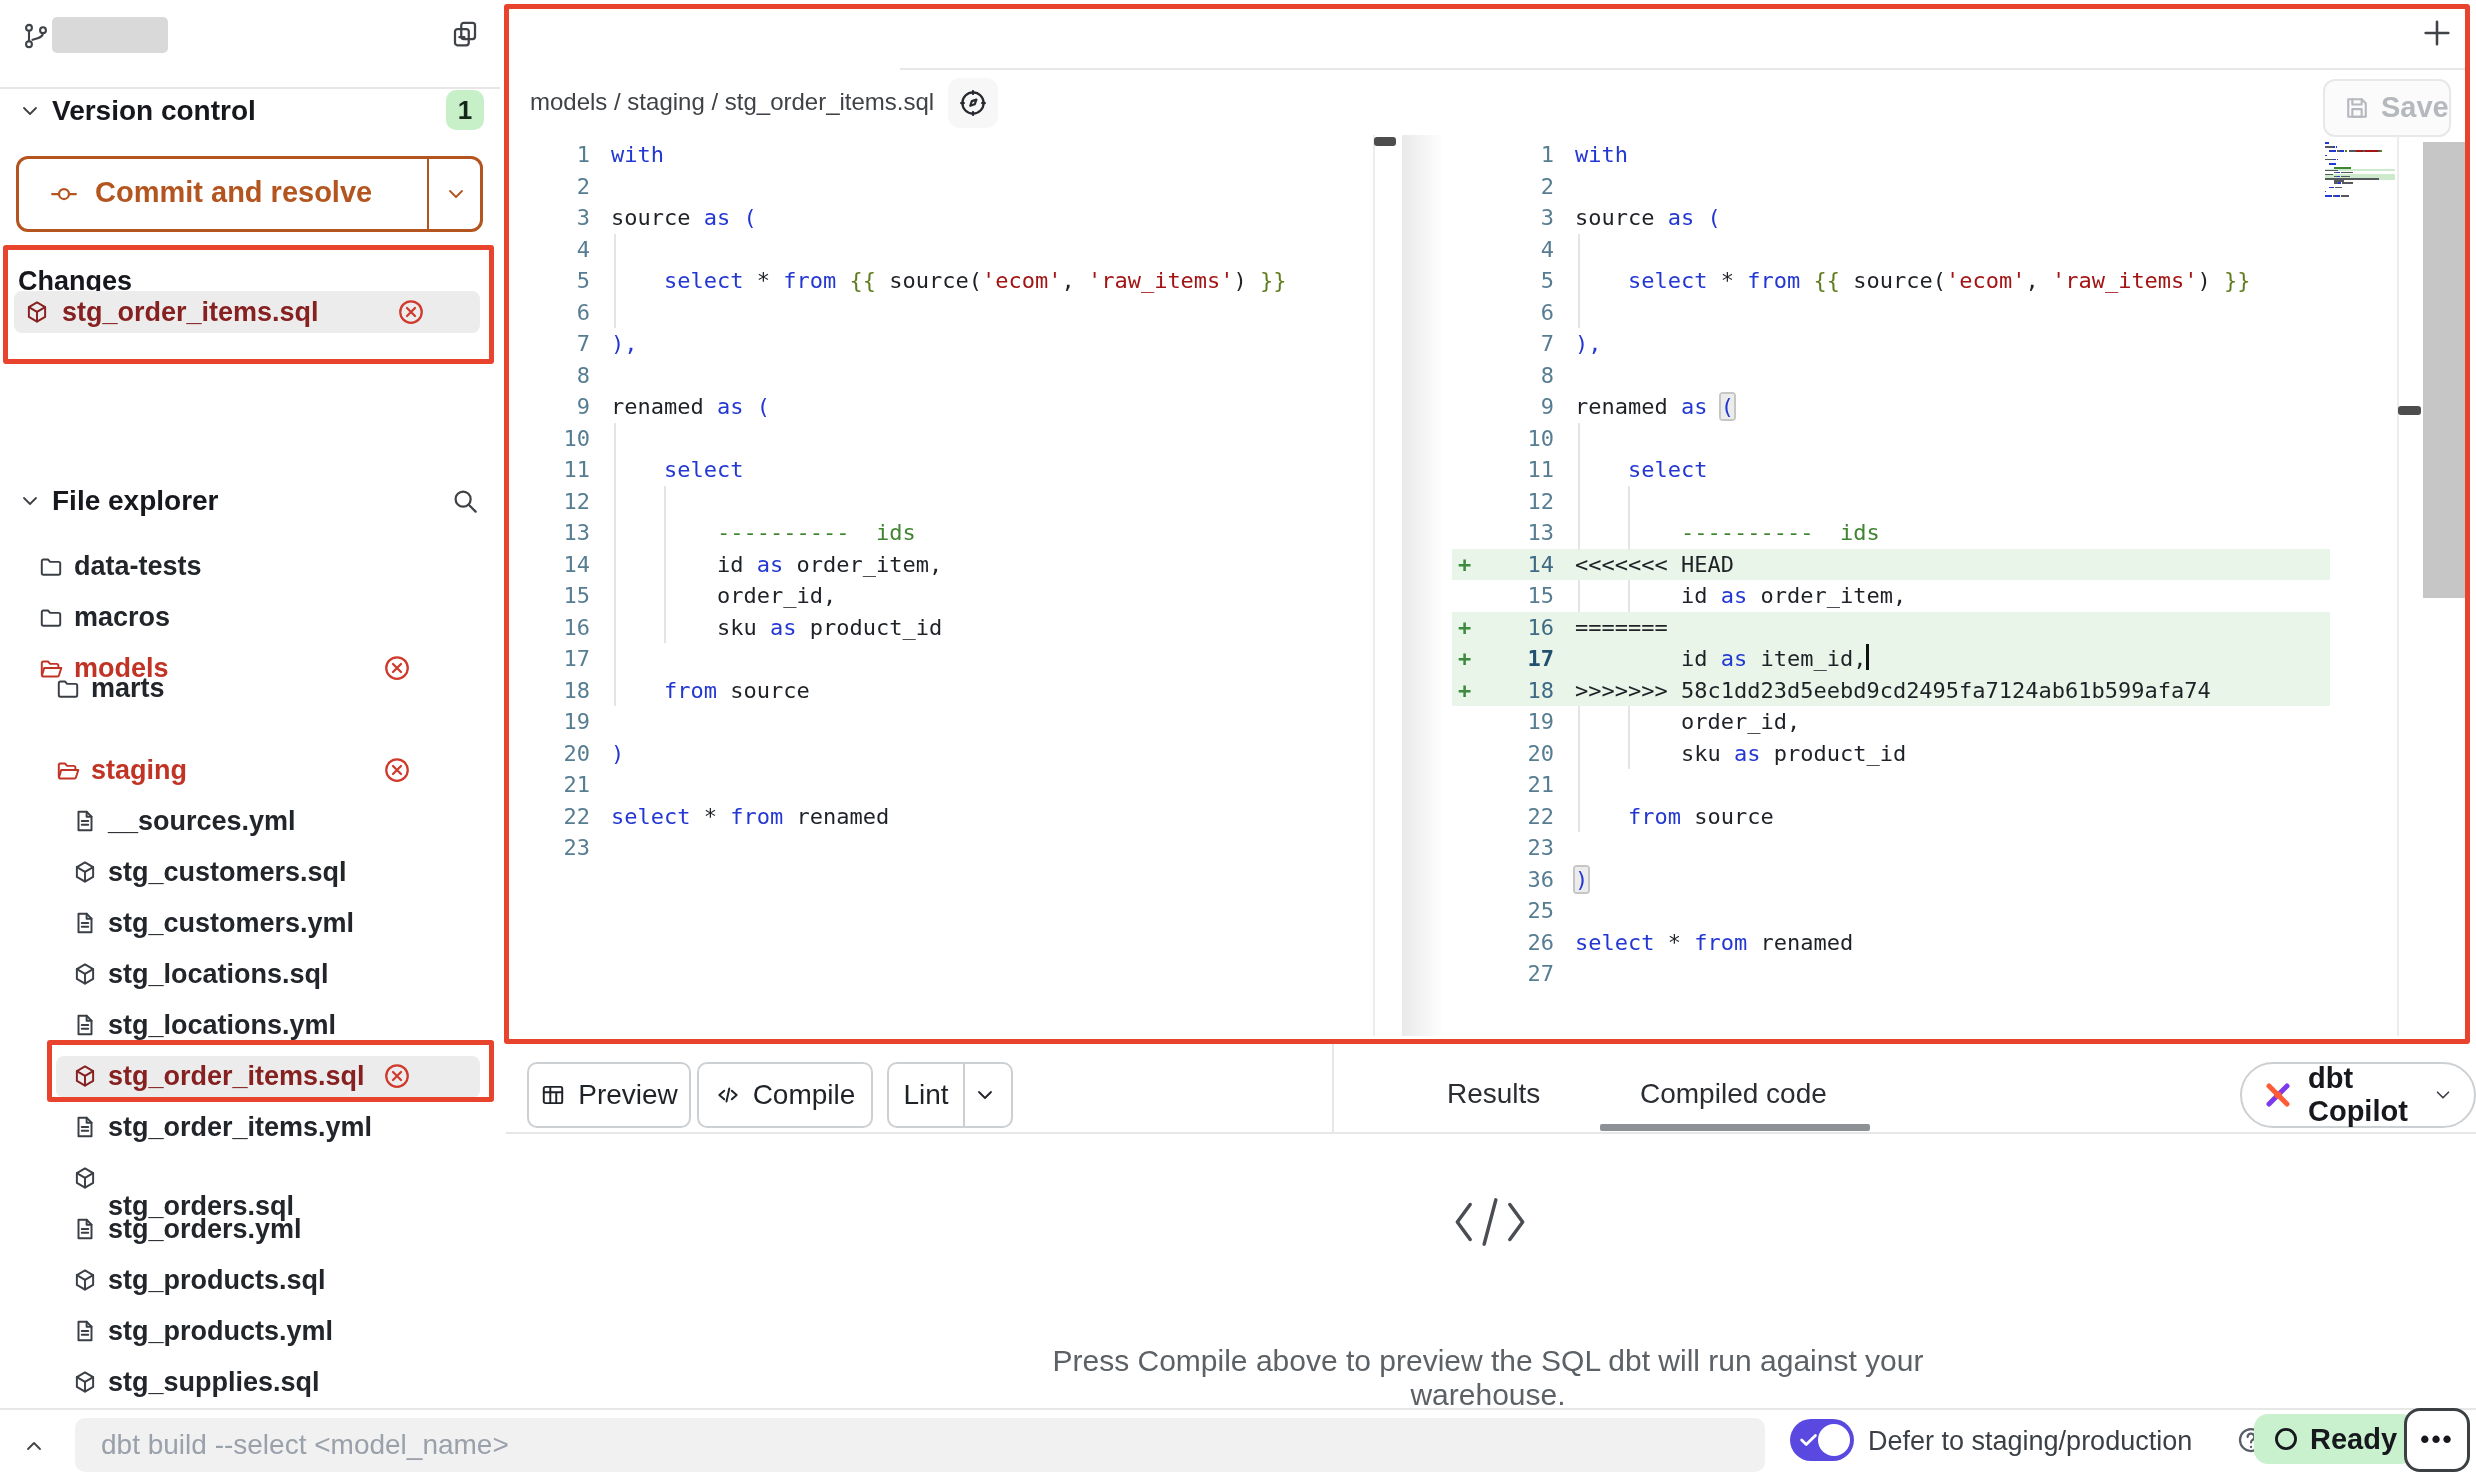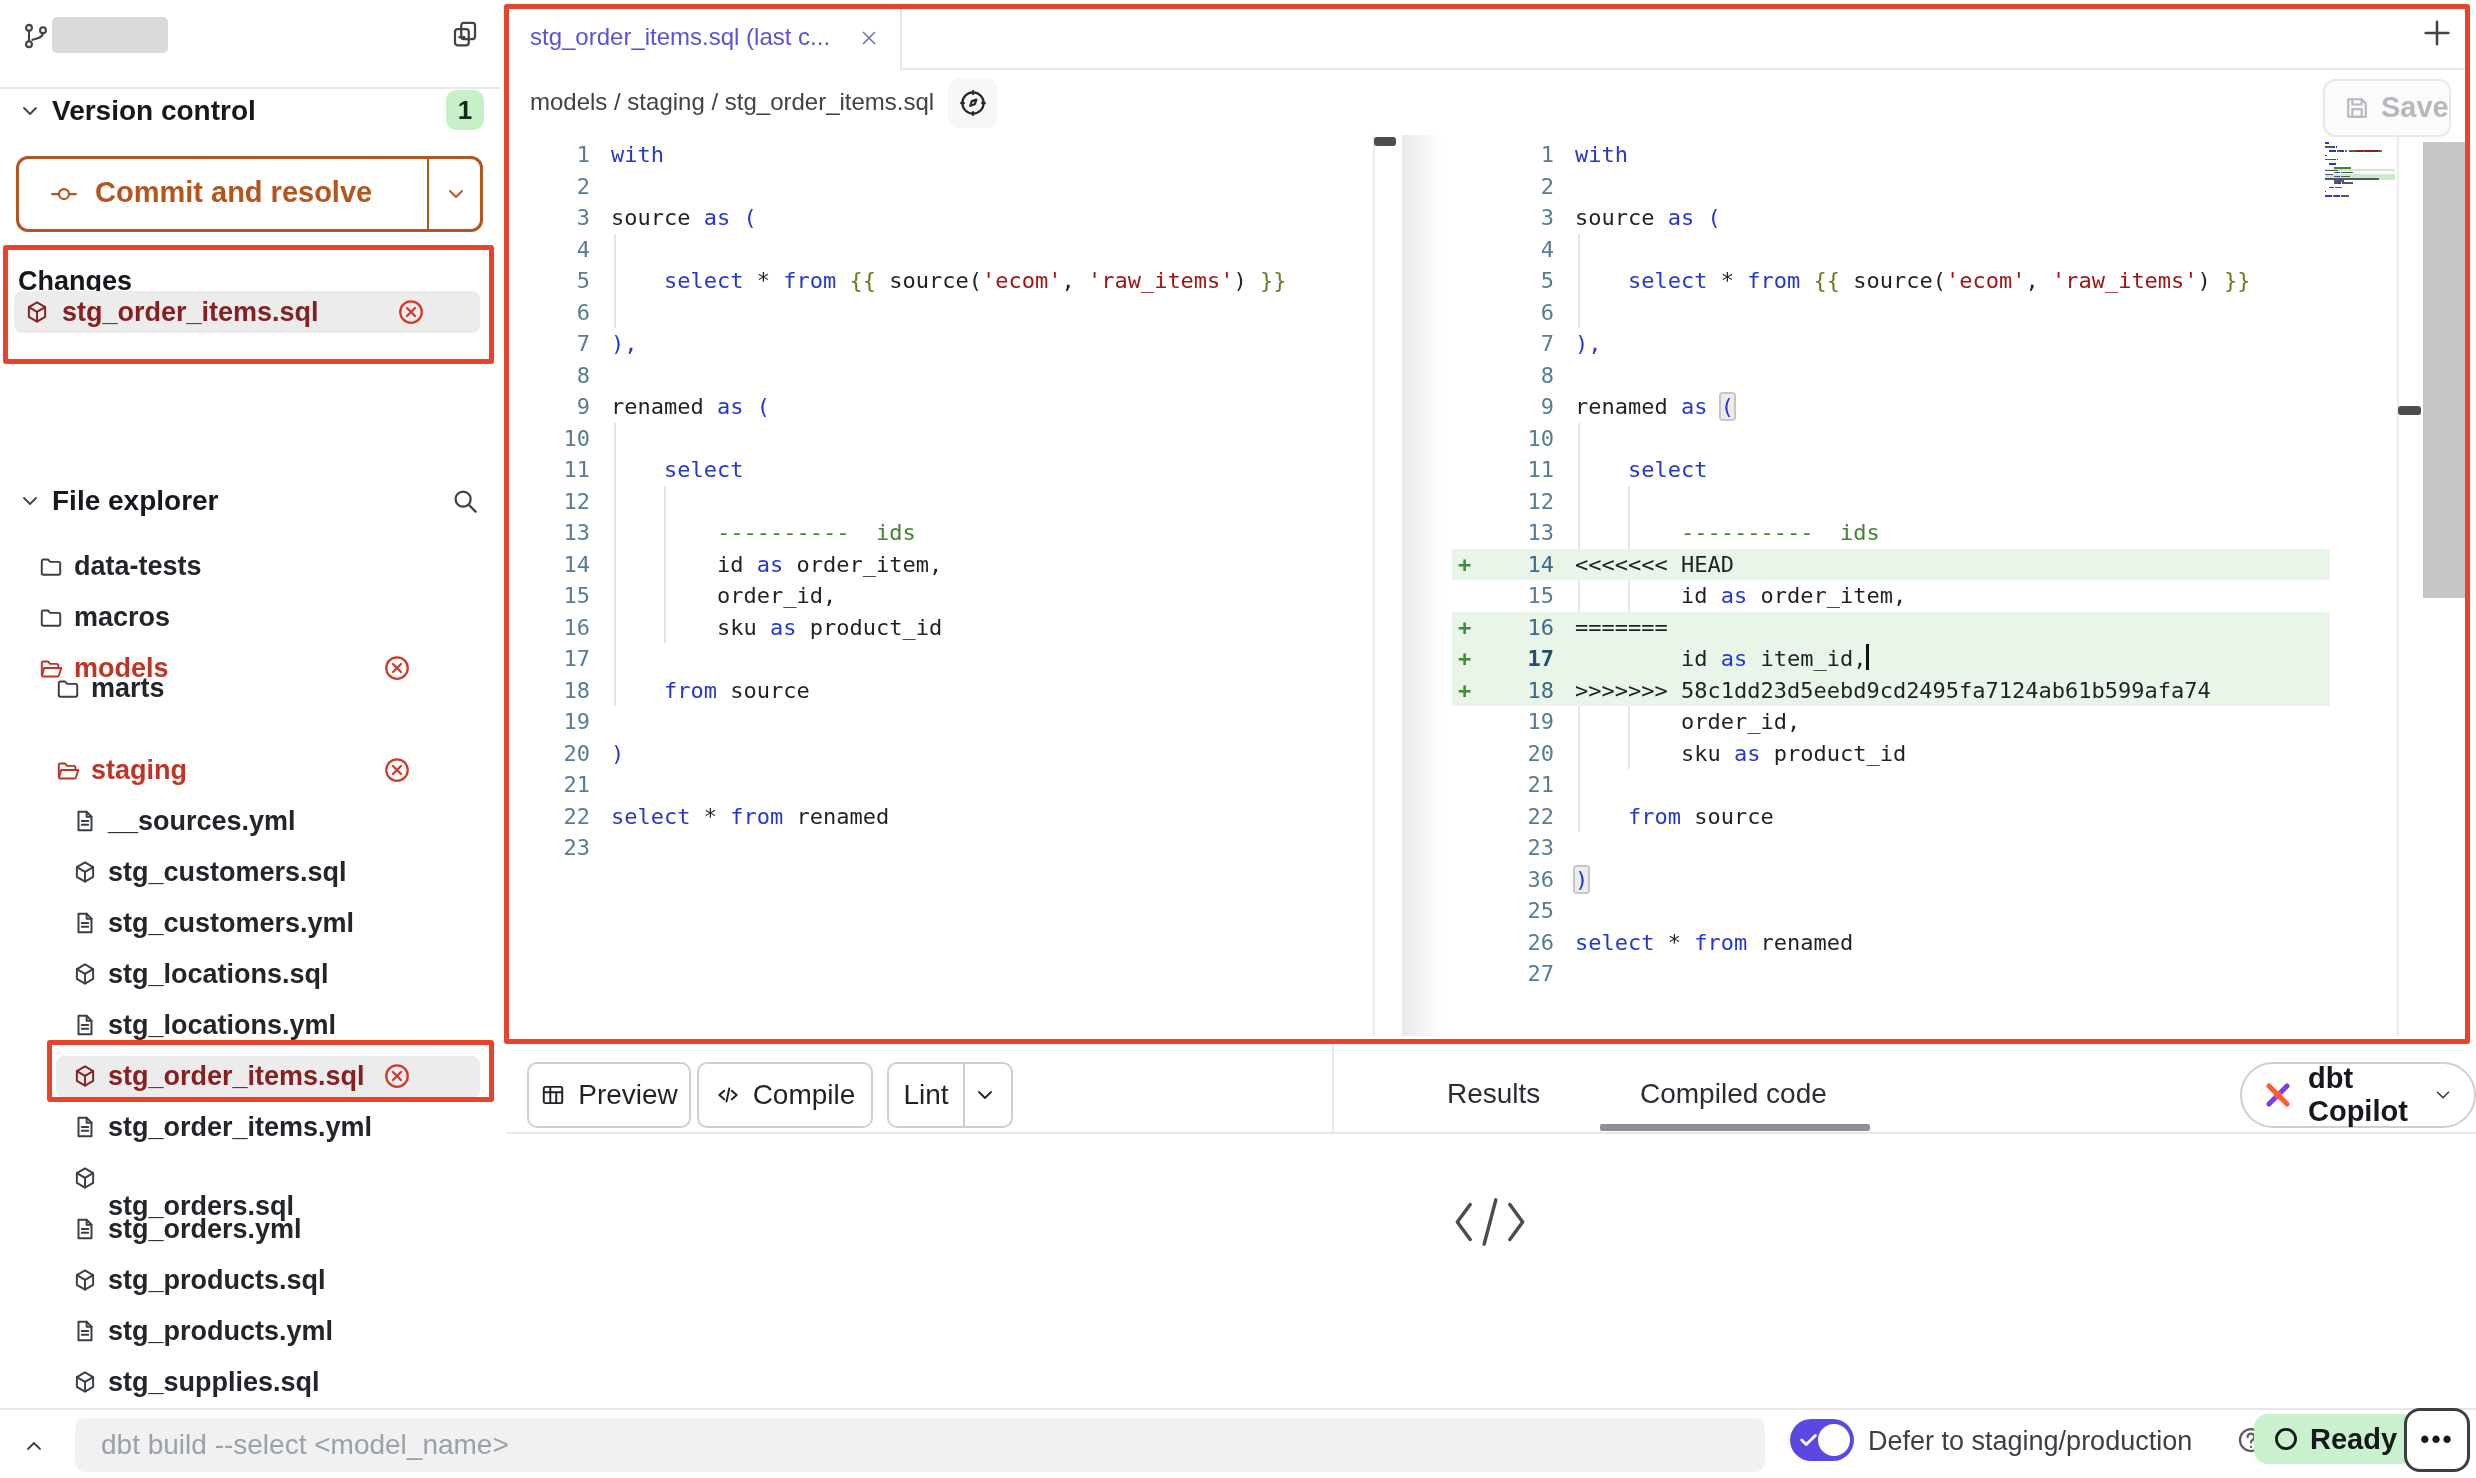--- a/index.html
+++ b/index.html
@@ -331,28 +331,20 @@
               <path d="M12 3.2l7.5 4.3v9L12 20.8l-7.5-4.3v-9z"></path>
               <path d="M4.5 7.5L12 11.8l7.5-4.3"></path>
               <path d="M12 11.8v9"></path>
             </svg>
           </span>
           <span class="abs row-item" style="left: 108px; top: 7px;">stg_supplies.sql</span>
         </div>
       </div>
   </div>
 
-  <div class="abs tab" style="left:506px;top:6px;width:394px;height:64px;">
-    <div class="abs tab-title" style="left:24px;top:17px;width:326px;">stg_order_items.sql (last c...</div>
-    <span class="ic abs" style="left:352px;top:21px;color:#6c72c9;">
-        <svg width="22" height="22" viewBox="0 0 24 24" fill="none" stroke="currentColor" stroke-width="1.8" stroke-linecap="round" stroke-linejoin="round">
-          <path d="M6 6l12 12M18 6L6 18"></path>
-        </svg>
-      </span>
-  </div>
   <div class="abs tabbar-line" style="left:900px;top:68px;width:1570px;height:2px;"></div>
   <span class="ic abs" style="left:2420px;top:16px;color:#3f4246;">
       <svg width="34" height="34" viewBox="0 0 24 24" fill="none" stroke="currentColor" stroke-width="1.8" stroke-linecap="round" stroke-linejoin="round">
         <path d="M12 4v16M4 12h16"></path>
       </svg>
     </span>
 
   <div class="abs crumb" style="left:530px;top:88px;">models / staging / stg_order_items.sql</div>
   <div class="abs crumb-btn" style="left:948px;top:78px;width:50px;height:50px;">
     <span class="ic abs" style="left:10px;top:10px;color:#26292e;">
@@ -599,20 +591,21 @@
   </div>
   <div class="abs tabbar-line" style="left:506px;top:1132px;width:1970px;height:2px;"></div>
 
   <span class="ic abs" style="left:1452px;top:1194px;color:#4a4d52;">
       <svg width="76" height="56" viewBox="0 0 64 48" fill="none" stroke="currentColor" stroke-width="3" stroke-linecap="round" stroke-linejoin="round">
         <path d="M15 9L4 24l11 15"></path>
         <path d="M49 9l11 15-11 15"></path>
         <path d="M37 5L27 43"></path>
       </svg>
     </span>
+  <div class="abs empty-sub" style="left:988px;top:1344px;width:1000px;">Press Compile above to preview the SQL dbt will run against your warehouse.</div>
 
   <div class="abs tabbar-line" style="left:0;top:1408px;width:2476px;height:2px;"></div>
   <span class="ic abs" style="left:22px;top:1434px;color:#3f4246;">
       <svg width="24" height="24" viewBox="0 0 24 24" fill="none" stroke="currentColor" stroke-width="1.8" stroke-linecap="round" stroke-linejoin="round">
         <path d="M6 15l6-6 6 6"></path>
       </svg>
     </span>
   <div class="abs cmd-input" style="left:75px;top:1418px;width:1664px;height:54px;">dbt build --select &lt;model_name&gt;</div>
   <div class="abs toggle" style="left:1790px;top:1419px;width:64px;height:42px;">
     <span class="ic abs" style="left:8px;top:10px;color:#fff;">

